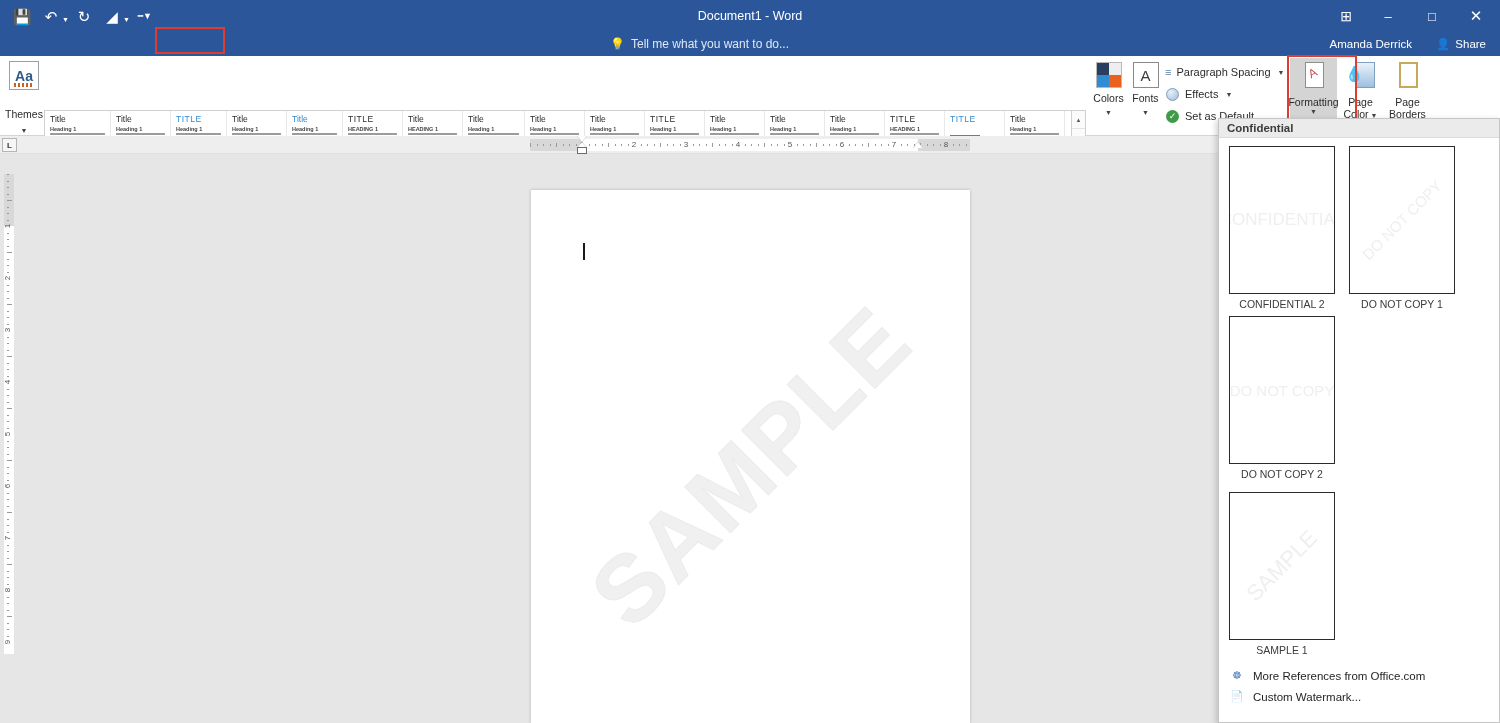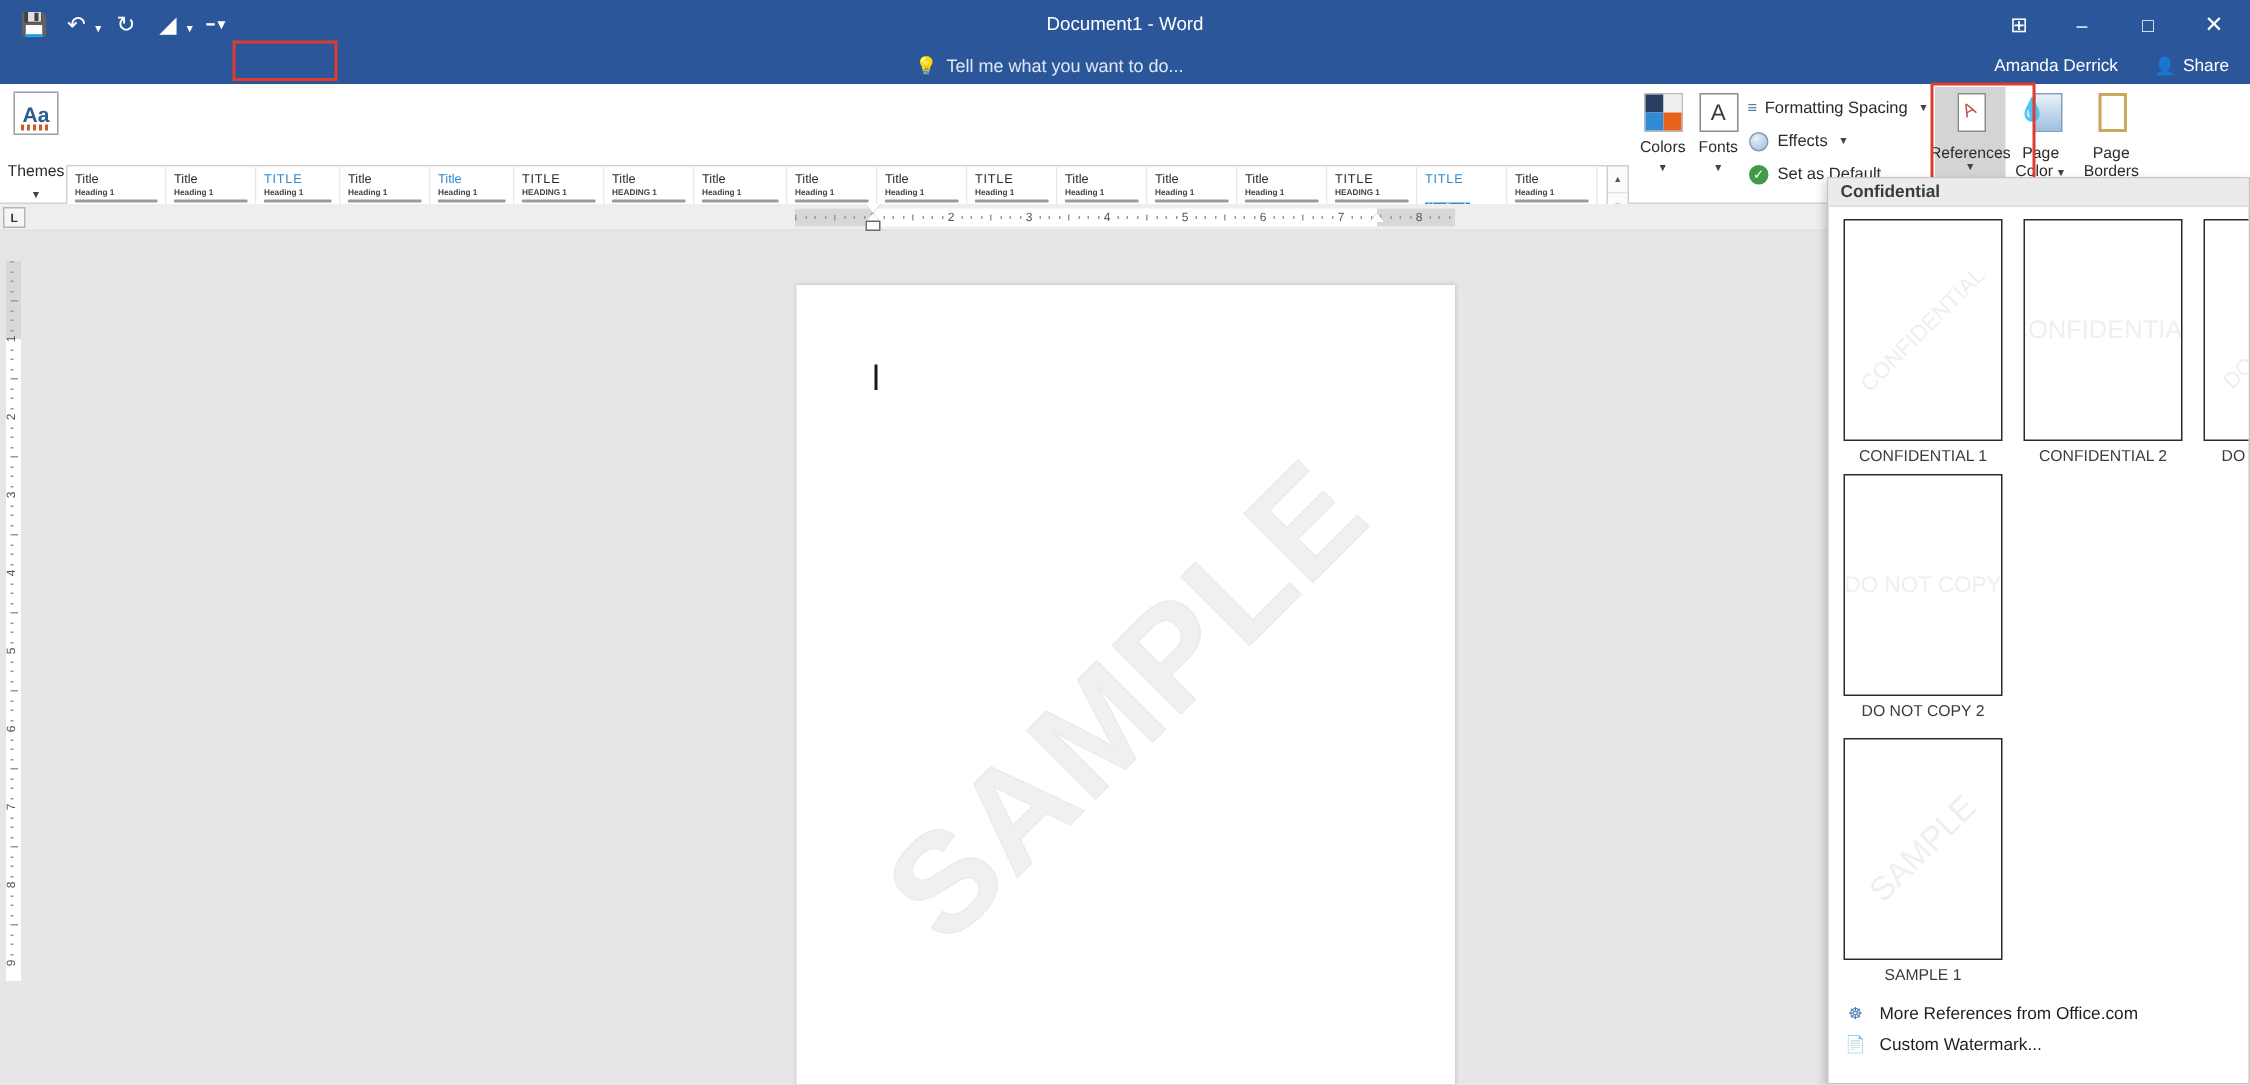--- a/index.html
+++ b/index.html
@@ -512,21 +512,21 @@
         <div class="cf-btn">
           <div class="fonts-ico">A</div>
           <div class="cf-lbl">Fonts</div>
           <div class="cf-car">▼</div>
         </div>
       </div>
 
       <div class="stack-grp">
         <div class="stack-row">
           <span class="mini-ico ps-ico">≡</span>
-          <span>Formatting Spacing</span>
+          <span>Paragraph Spacing</span>
           <span class="row-car">▼</span>
         </div>
         <div class="stack-row">
           <span class="mini-ico">
               <span class="eff-ico"></span>
             </span>
           <span>Effects</span>
           <span class="row-car">▼</span>
         </div>
         <div class="stack-row">
@@ -536,21 +536,21 @@
           <span>Set as Default</span>
         </div>
       </div>
 
       <div class="pagebg-grp">
         <div class="pb-btn active">
           <div class="pb-ico">
             <div class="page-sheet"></div>
             <div class="wm-A">A</div>
           </div>
-          <div>References</div>
+          <div>Formatting</div>
           <div class="pb-car">▼</div>
         </div>
         <div class="pb-btn">
           <div class="pb-ico">
             <div class="pc-sheet"></div>
             <div class="pc-bucket">💧</div>
           </div>
           <div>
             <span>Page</span>
             <span>Color</span><span class="pb-car"> ▼</span>
@@ -741,26 +741,20 @@
       <div class="caret"></div>
     </div>
   </div>
 
   <div class="wm-menu">
 
     <div class="wm-section-hdr">Confidential</div>
     <div class="wm-grid">
       <div class="wm-item">
         <div class="wm-prev">
-          <div class="wm-txt diag">CONFIDENTIAL</div>
-        </div>
-        <div class="wm-cap">CONFIDENTIAL 1</div>
-      </div>
-      <div class="wm-item">
-        <div class="wm-prev">
           <div class="wm-txt horiz">CONFIDENTIAL</div>
         </div>
         <div class="wm-cap">CONFIDENTIAL 2</div>
       </div>
       <div class="wm-item">
         <div class="wm-prev">
           <div class="wm-txt diag">DO NOT COPY</div>
         </div>
         <div class="wm-cap">DO NOT COPY 1</div>
       </div>

